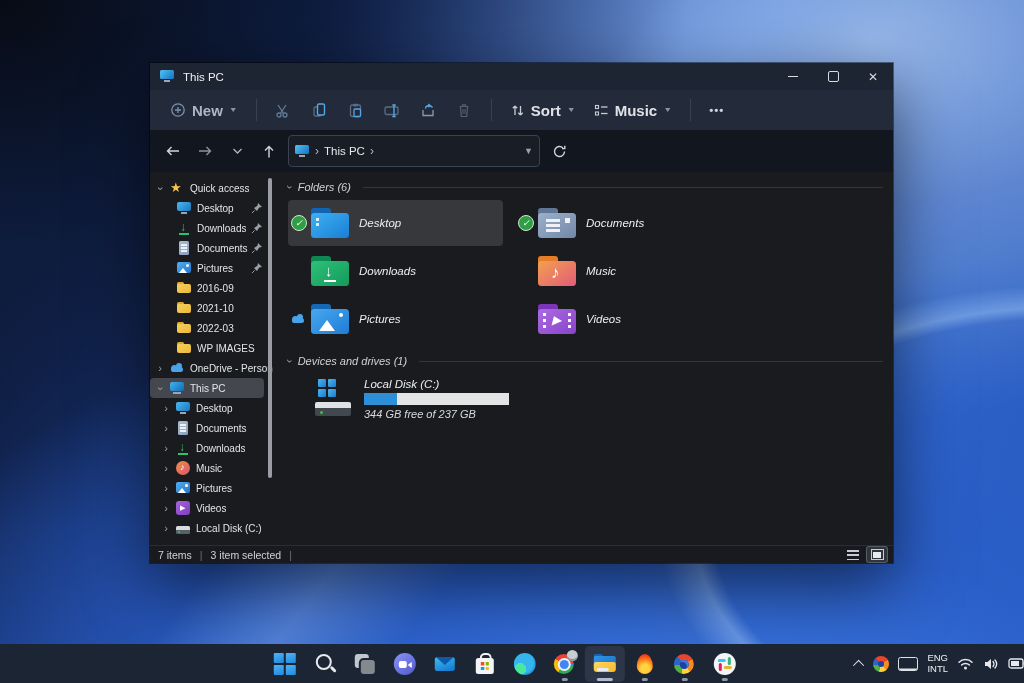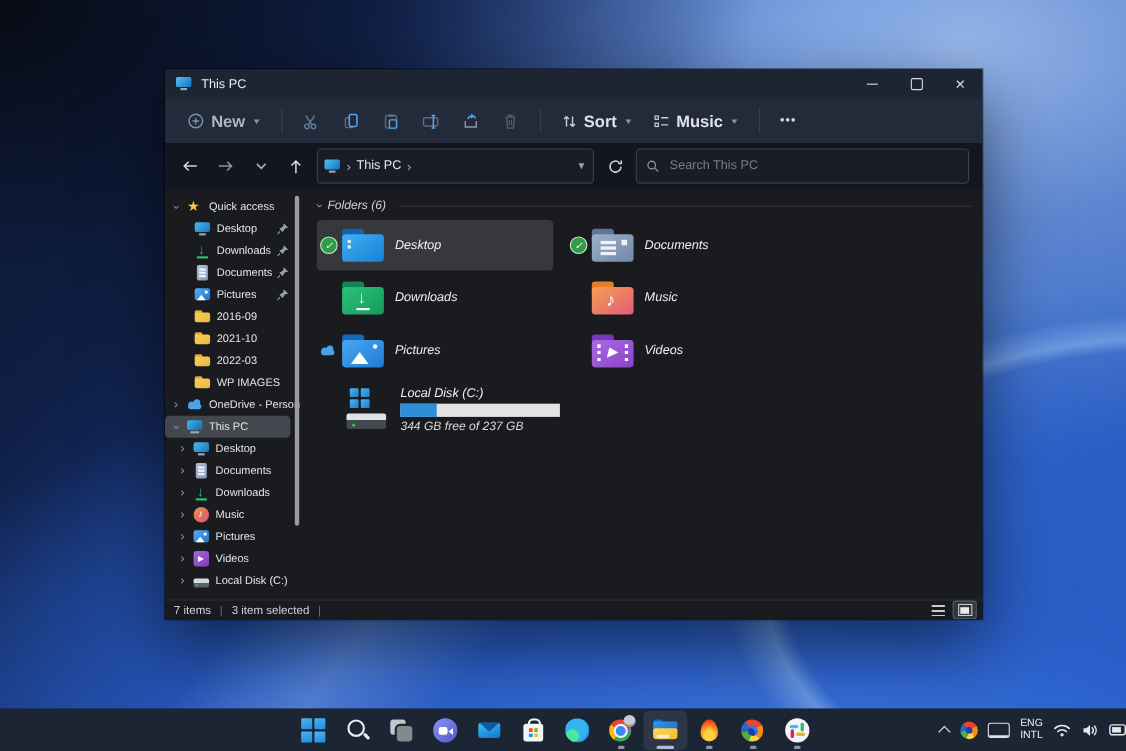--- a/index.html
+++ b/index.html
@@ -354,27 +354,20 @@
         <span>This PC</span>
         <span class="crumb-sep">›</span>
         <span class="addr-chev">▼</span>
       </span>
       <span class="nbtn">
         <svg width="15" height="15" viewBox="0 0 15 15">
           <path d="M12.5 7.5a5 5 0 1 1-1.6-3.7" fill="none" stroke="#d2d6dc" stroke-width="1.4"></path>
           <path d="M12.8 1.8v2.8h-2.8" fill="none" stroke="#d2d6dc" stroke-width="1.4"></path>
         </svg>
       </span>
-      <span class="searchbox">
-        <svg width="14" height="14" viewBox="0 0 14 14">
-          <circle cx="6" cy="6" r="3.8" fill="none" stroke="#8a93a3" stroke-width="1.3"></circle>
-          <path d="M9 9l3.4 3.4" stroke="#8a93a3" stroke-width="1.3"></path>
-        </svg>
-        <input type="text" placeholder="Search This PC" style="">
-      </span>
     </div>
 
     <div class="body">
       <div class="sidebar">
         <div>
             <div class="side-row section">
               <span class="chev down">›</span>
               <span class="ic ic-star">
                 <i class="a"></i>
                 <i class="b"></i>
@@ -620,20 +613,25 @@
               <span class="icL f-videos">
                 <i class="tab"></i>
                 <i class="front"></i>
                 <i class="g"></i>
                 <i class="g2"></i>
               </span>
               <span class="lab">Videos</span>
             </div>
           </div>
 
+        <div class="sect" style="margin-top:8px;">
+          <span class="chevr" style="display:inline-block;transform:rotate(90deg);">›</span>
+          <span>Devices and drives (1)</span>
+          <span class="line"></span>
+        </div>
 
         <div class="drive-tile">
           <span class="ic-drive">
             <i class="w w1"></i>
               <i class="w w2"></i>
               <i class="w w3"></i>
               <i class="w w4"></i>
             <i class="top"></i>
               <i class="front"></i>
               <i class="led"></i>

